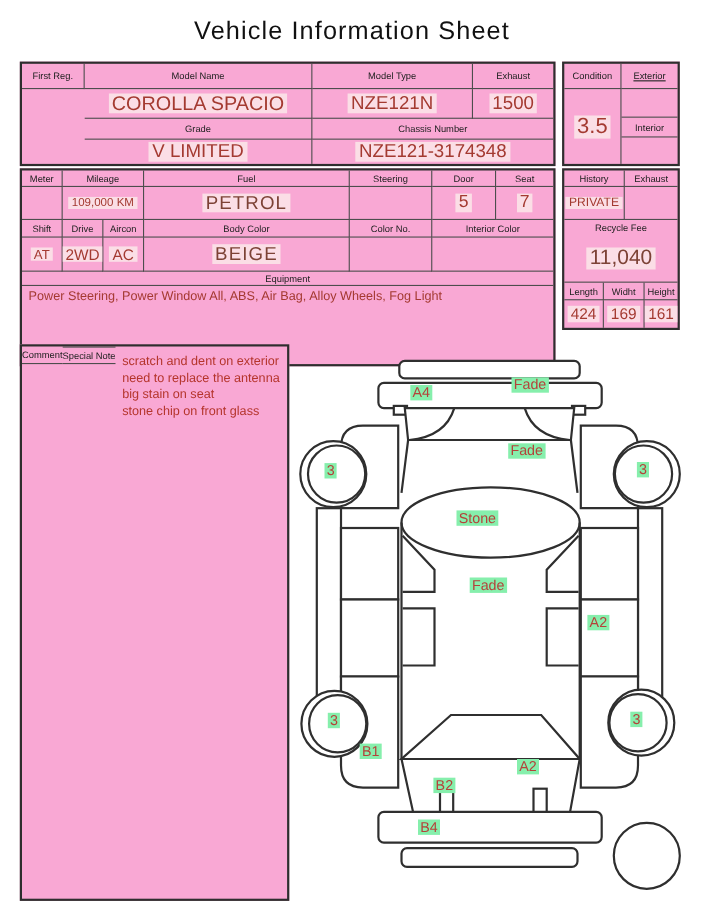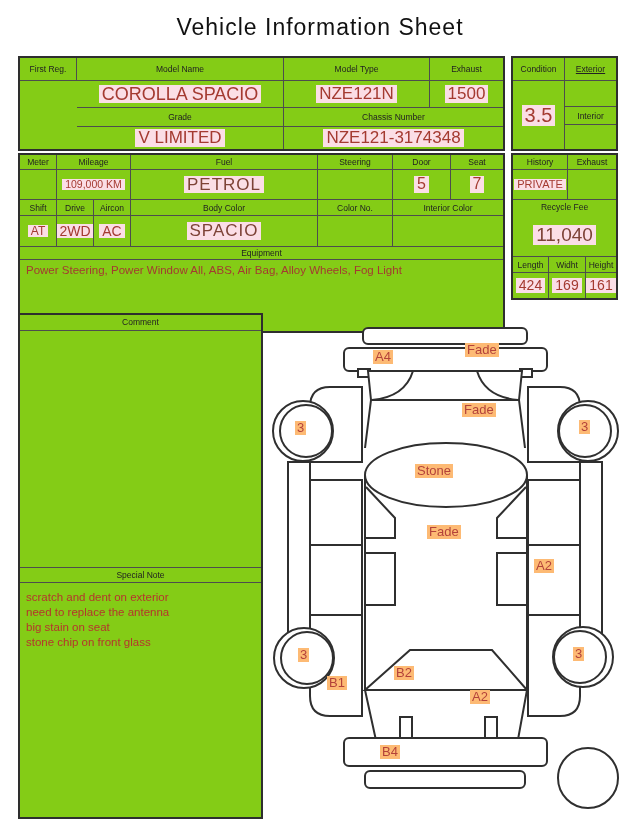--- a/index.html
+++ b/index.html
@@ -7,21 +7,21 @@
     width:640px;height:835px;background:#ffffff;
     font-family:"Liberation Sans","DejaVu Sans",sans-serif;
     color:#1a1a1a;position:relative;overflow:hidden;
   }
   .sheet{position:absolute;inset:0;}
   .title{
     position:absolute;top:14px;left:0;width:640px;text-align:center;
     font-size:23px;color:#111;letter-spacing:1px;
   }
   
-  .box{position:absolute;border:2px solid #2e2e2e;box-sizing:border-box;background:#84cc16;}
+  .box{position:absolute;border:2px solid #2e2e2e;box-sizing:border-box;background:#f9a8d4;}
   .grid{display:grid;box-sizing:border-box;}
   .cell{
     box-sizing:border-box;display:flex;align-items:center;justify-content:center;
     overflow:hidden;white-space:nowrap;
   }
   .hdr{font-size:8.5px;color:#222;}
   .br{border-right:1px solid #4d4d4d;}
   .bb{border-bottom:1px solid #4d4d4d;}
   .val{color:#a43a31;}
   .dark{color:#7d4236;}
@@ -32,21 +32,21 @@
   
   .panel-hdr{
     font-size:8.5px;color:#222;text-align:center;line-height:15px;height:16px;
     border-bottom:1px solid #4d4d4d;box-sizing:border-box;
   }
   .note-lines{padding:7px 6px;font-size:11.5px;line-height:15px;color:#b5352c;}
   .note-lines div{white-space:nowrap;}
   
   .diagram{position:absolute;left:270px;top:315px;width:365px;height:505px;}
   .dlabel{
-    position:absolute;font-size:13px;color:#b4423a;background:#fdba74;
+    position:absolute;font-size:13px;color:#b4423a;background:#86efac;
     padding:0 2px;line-height:14px;
   }
   .disclaimer{
     position:absolute;top:820px;left:0;width:640px;text-align:center;
     font-size:10px;color:#b03a30;
   }
   svg .s{fill:#ffffff;stroke:#2f2f2f;stroke-width:2;}
   svg .ln{fill:none;stroke:#2f2f2f;stroke-width:2;}
 </style>
 </head>
@@ -130,21 +130,21 @@
       <div class="cell br bb val" style="font-size:12px;">
         <span class="hl">AT</span>
       </div>
       <div class="cell br bb val" style="font-size:14px;">
         <span class="hl">2WD</span>
       </div>
       <div class="cell br bb val" style="font-size:14px;">
         <span class="hl">AC</span>
       </div>
       <div class="cell br bb dark" style="font-size:17px;letter-spacing:1px;">
-        <span class="hl">SPACIO</span>
+        <span class="hl">BEIGE</span>
       </div>
       <div class="cell br bb"></div>
       <div class="cell bb"></div>
     </div>
     <div class="grid" style="grid-template-columns:483px;grid-template-rows:13px 38px;">
       <div class="cell hdr bb">Equipment</div>
       <div class="cell left-align val" style="align-items:flex-start;padding:4px 6px;font-size:11.5px;white-space:normal;">Power Steering, Power Window All, ABS, Air Bag, Alloy Wheels, Fog Light</div>
     </div>
   </div>
 
@@ -172,21 +172,21 @@
       </div>
       <div class="cell br val" style="font-size:14px;">
         <span class="hl">169</span>
       </div>
       <div class="cell val" style="font-size:14px;">
         <span class="hl">161</span>
       </div>
     </div>
   </div>
 
-  <div class="box" style="left:18px;top:313px;width:245px;height:506px;display:flex;flex-direction:column;">
+  <div class="box" style="left:18px;top:313px;width:245px;height:506px;display:flex;flex-direction:row;">
     <div class="panel-hdr">Comment</div>
     <div style="height:236px;"></div>
     <div class="panel-hdr" style="border-top:1px solid #4d4d4d;">Special Note</div>
     <div class="note-lines">
       <div>scratch and dent on exterior</div>
       <div>need to replace the antenna</div>
       <div>big stain on seat</div>
       <div>stone chip on front glass</div>
     </div>
   </div>
@@ -252,19 +252,19 @@
     <span class="dlabel" style="left:195px;top:28px;">Fade</span>
     <span class="dlabel" style="left:192px;top:88px;">Fade</span>
     <span class="dlabel" style="left:25px;top:106px;">3</span>
     <span class="dlabel" style="left:309px;top:105px;">3</span>
     <span class="dlabel" style="left:145px;top:149px;">Stone</span>
     <span class="dlabel" style="left:157px;top:210px;">Fade</span>
     <span class="dlabel" style="left:264px;top:244px;">A2</span>
     <span class="dlabel" style="left:28px;top:333px;">3</span>
     <span class="dlabel" style="left:303px;top:332px;">3</span>
     <span class="dlabel" style="left:57px;top:361px;">B1</span>
-    <span class="dlabel" style="left:124px;top:351px;">B2</span>
+    <span class="dlabel" style="left:124px;top:392px;">B2</span>
     <span class="dlabel" style="left:200px;top:375px;">A2</span>
     <span class="dlabel" style="left:110px;top:430px;">B4</span>
   </div>
 
 
 </div>
 
 </body></html>

